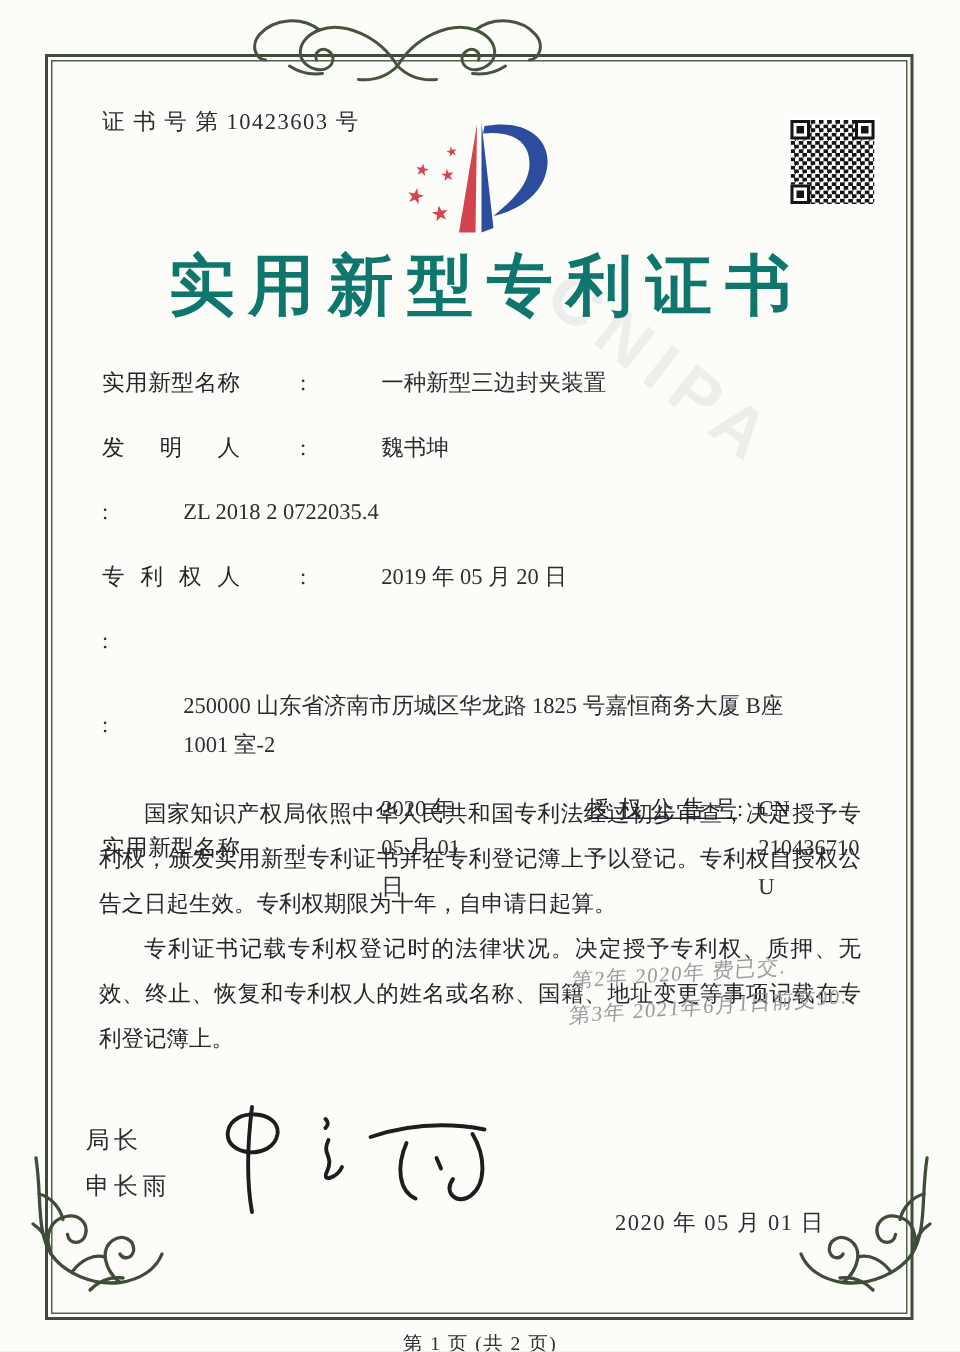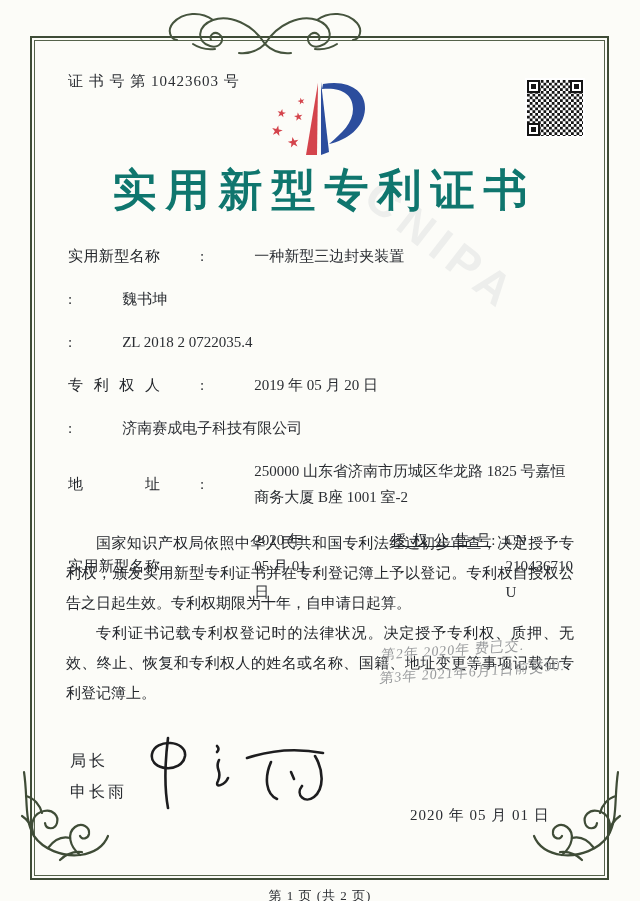--- a/index.html
+++ b/index.html
@@ -42,21 +42,21 @@
   .grant-no .lab{width:100px;flex:0 0 100px;text-decoration:underline;}
   
   .body-text{position:absolute;left:66px;top:528px;width:508px;font-size:15px;
     line-height:30px;text-align:justify;color:#23262b;}
   .body-text p{margin:0;text-indent:2em;}
   
   .note{position:absolute;left:380px;top:636px;width:220px;font-size:14px;
     color:#989a9c;line-height:23px;transform:rotate(-4deg) skewX(-8deg);
     letter-spacing:1px;}
   
-  .signer{position:absolute;left:70px;top:745px;font-size:16px;line-height:31px;letter-spacing:3px;}
+  .signer{position:absolute;left:57px;top:745px;font-size:16px;line-height:31px;letter-spacing:3px;}
   .signature{position:absolute;left:135px;top:726px;width:215px;height:88px;}
   .issue-date{position:absolute;left:410px;top:806px;font-size:15px;letter-spacing:1px;}
   .footer{position:absolute;left:0;top:887px;width:100%;text-align:center;font-size:13px;letter-spacing:1px;}
 </style>
 </head>
 <body>
 
 <div class="page">
 
   <div class="frame"></div>
@@ -122,38 +122,37 @@
 
   <div class="title">实用新型专利证书</div>
 
   <div class="fields">
     <div class="row">
       <span class="lab">实用新型名称</span>
         <span class="colon">:</span>
       <span class="val">一种新型三边封夹装置</span>
     </div>
     <div class="row">
+      <span class="lab">发明人</span>
         <span class="colon">:</span>
       <span class="val">魏书坤</span>
     </div>
     <div class="row">
         <span class="colon">:</span>
       <span class="val">ZL 2018 2 0722035.4</span>
     </div>
     <div class="row">
       <span class="lab">专利权人</span>
         <span class="colon">:</span>
       <span class="val">2019 年 05 月 20 日</span>
     </div>
     <div class="row">
         <span class="colon">:</span>
-      <span class="val">济南赛成电子科技有限公司</span>
     </div>
     <div class="row">
-      <span class="lab">地址</span>
         <span class="colon">:</span>
       <span class="val">250000 山东省济南市历城区华龙路 1825 号嘉恒商务大厦 B座 1001 室-2</span>
     </div>
     <div class="row grant-row">
       <span class="lab">实用新型名称</span>
         <span class="colon">:</span>
       <span class="val">2020 年 05 月 01 日</span>
       <span class="grant-no">
         <span class="lab">授权公告号</span>
           <span class="colon">:</span>

